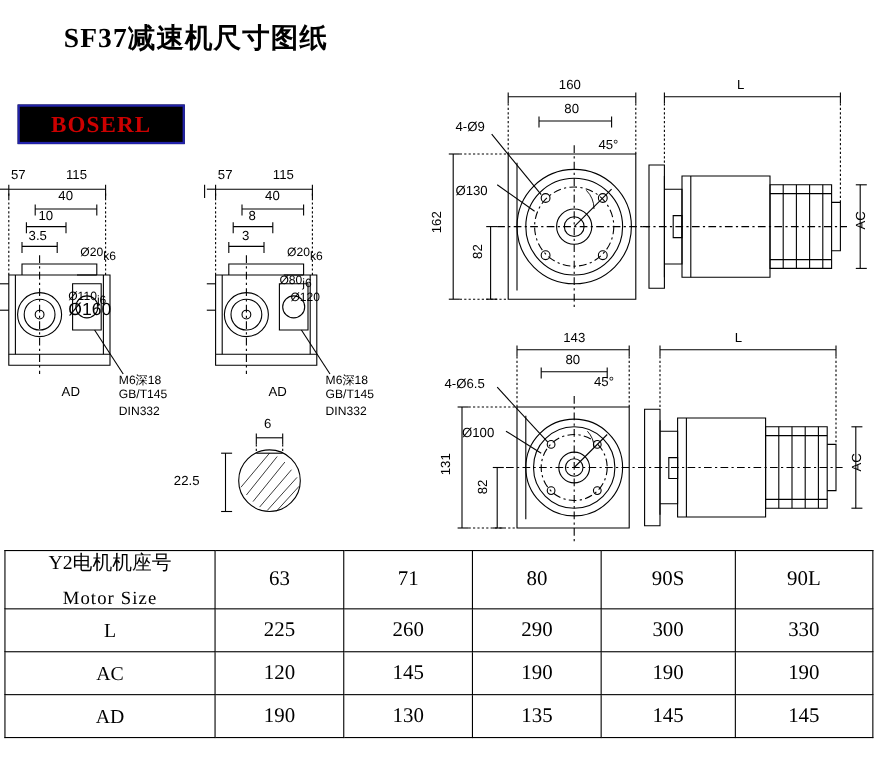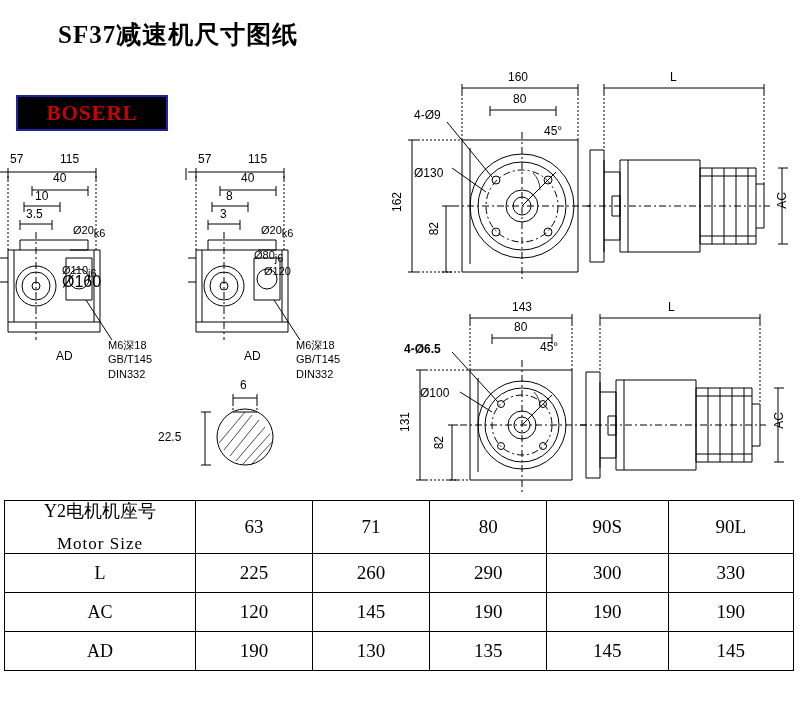--- a/index.html
+++ b/index.html
@@ -349,21 +349,21 @@
   <div class="lbl" style="left:414px;top:108px;">4-Ø9</div>
   <div class="lbl" style="left:544px;top:124px;">45°</div>
   <div class="lbl" style="left:414px;top:166px;">Ø130</div>
   <div class="lbl vert" style="left:390px;top:192px;">162</div>
   <div class="lbl vert" style="left:427px;top:222px;">82</div>
   <div class="lbl vert" style="left:775px;top:192px;">AC</div>
 
   <div class="lbl" style="left:512px;top:300px;">143</div>
   <div class="lbl" style="left:514px;top:320px;">80</div>
   <div class="lbl" style="left:668px;top:300px;">L</div>
-  <div class="lbl" style="left:404px;top:342px;font-weight:bold;">4-Ø6.5</div>
+  <div class="lbl" style="left:404px;top:342px;">4-Ø6.5</div>
   <div class="lbl" style="left:540px;top:340px;">45°</div>
   <div class="lbl" style="left:420px;top:386px;">Ø100</div>
   <div class="lbl vert" style="left:398px;top:412px;">131</div>
   <div class="lbl vert" style="left:432px;top:436px;">82</div>
   <div class="lbl vert" style="left:772px;top:412px;">AC</div>
 
   <div class="table-wrap">
     <table>
       <tbody>
         <tr>

